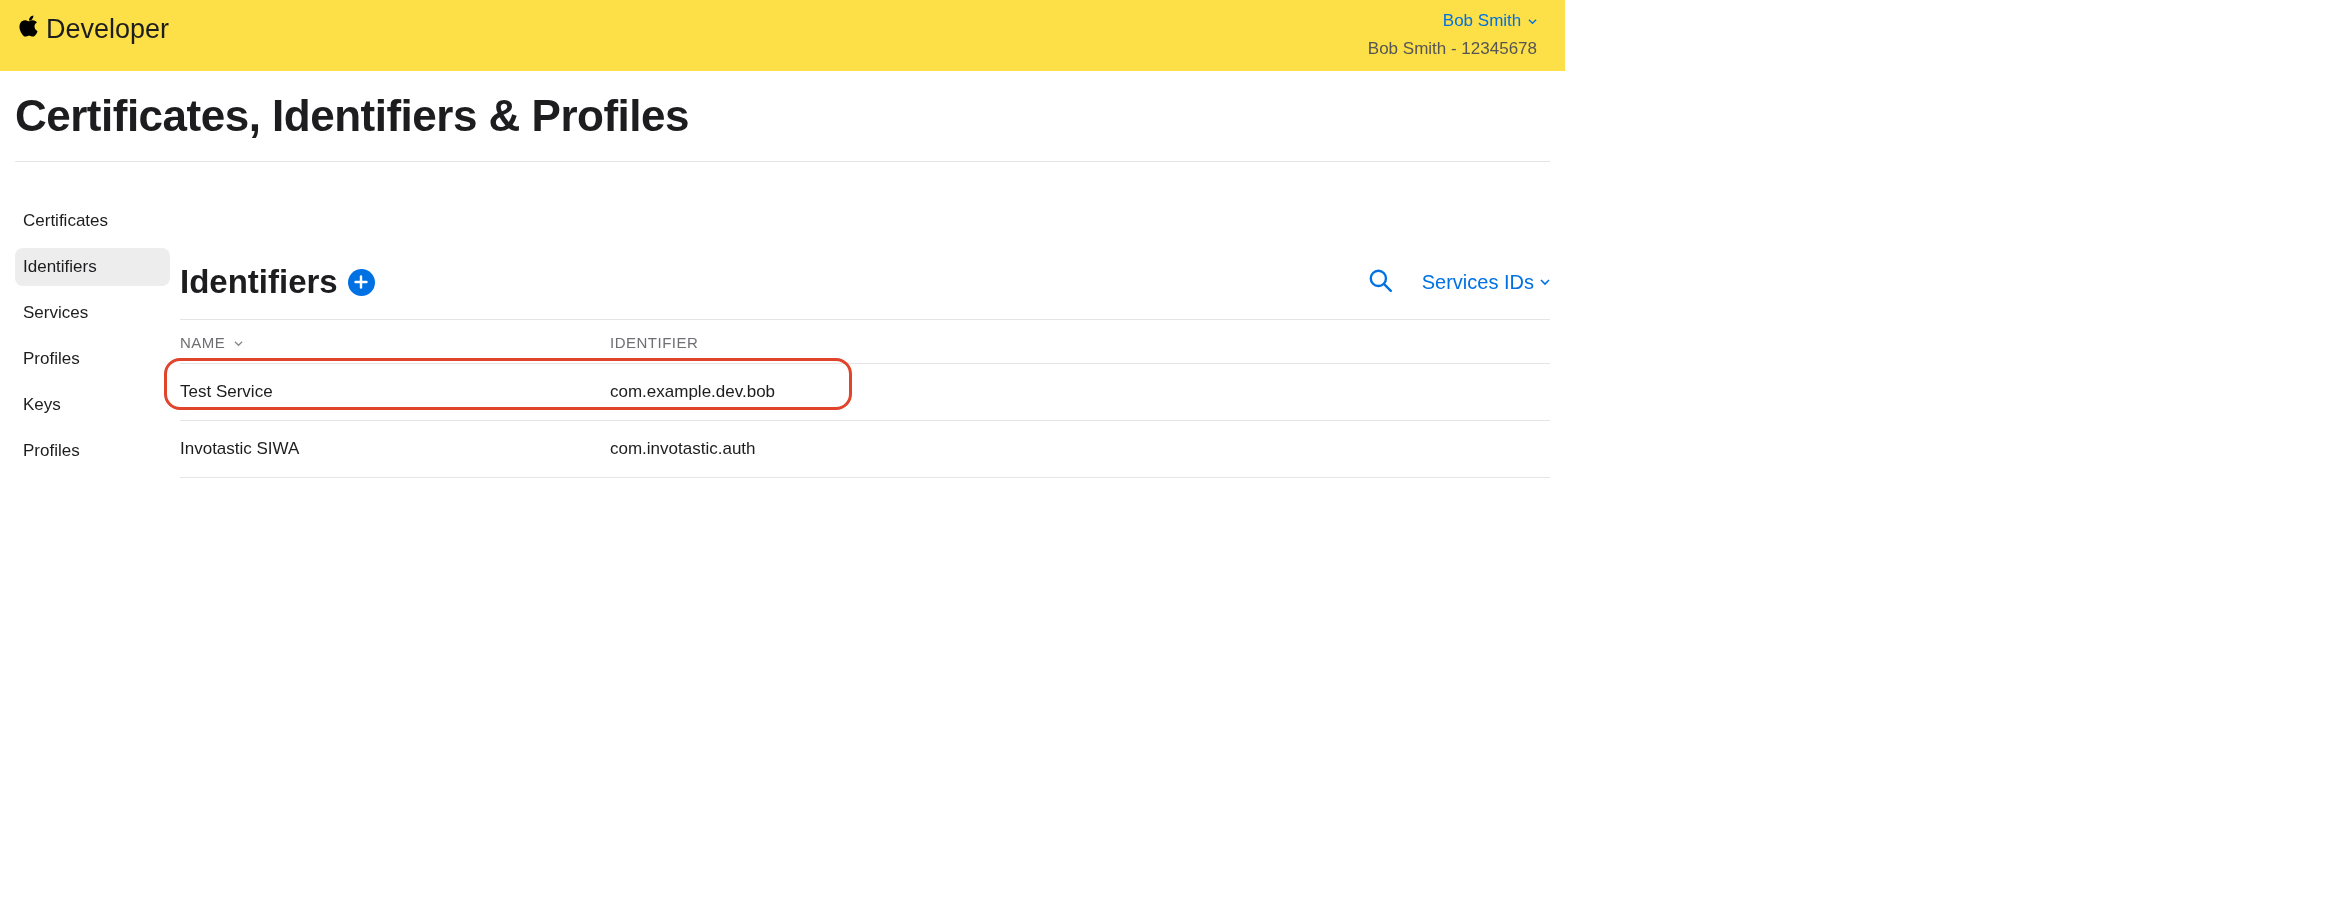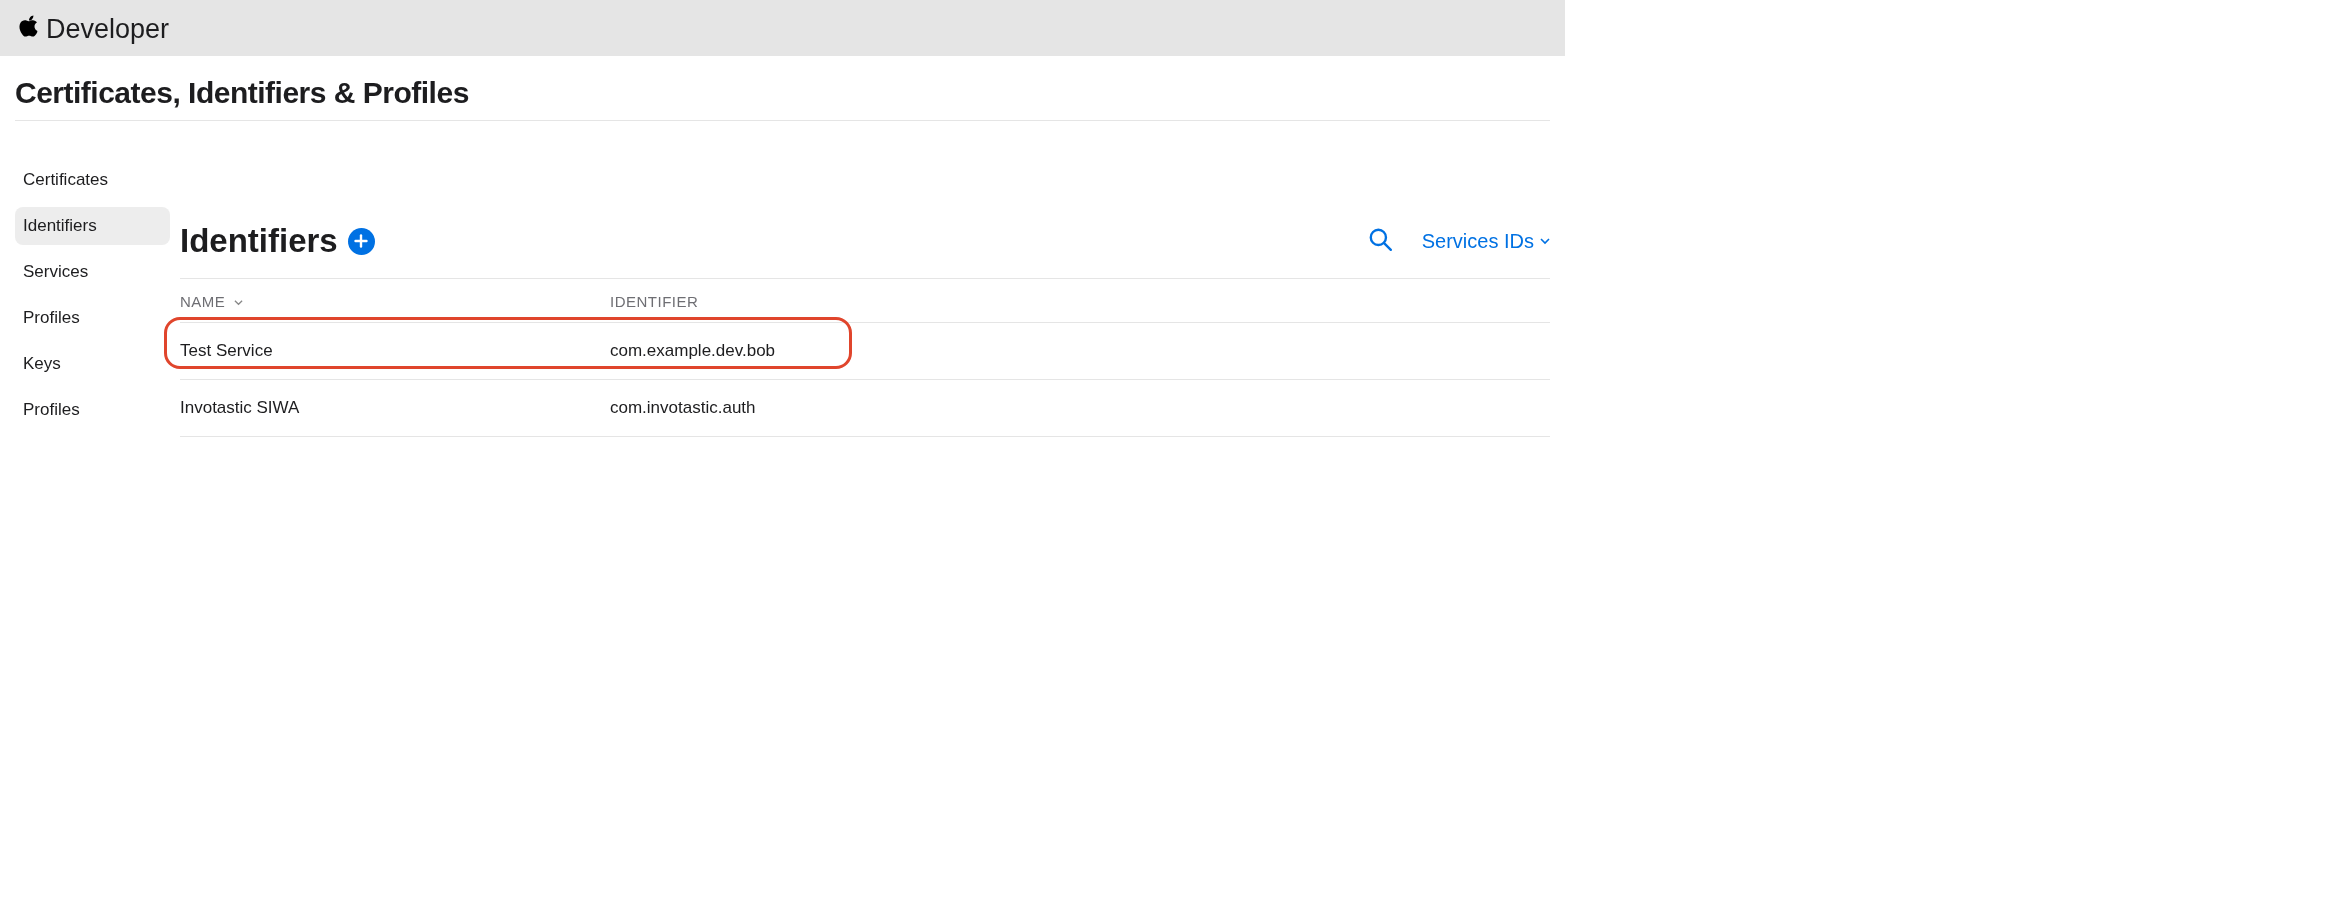--- a/index.html
+++ b/index.html
@@ -6,21 +6,21 @@
   html, body {
     margin: 0; padding: 0;
     font-family: -apple-system, "Helvetica Neue", Helvetica, Arial, sans-serif;
     color: #1d1d1f;
     background: #fff;
   }
   .page { width: 1565px; }
 
   
   .topbar {
-    background: #e5e5e5;
+    background: #fde047;
     display: flex;
     justify-content: space-between;
     align-items: flex-start;
     padding: 8px 28px 10px 18px;
   }
   .brand {
     display: flex;
     align-items: center;
     gap: 6px;
     font-size: 27px;
@@ -29,25 +29,25 @@
   }
   .brand svg { width: 22px; height: 26px; }
   .account { text-align: right; line-height: 1.5; }
   .account .user-link { color: #0071e3; font-size: 17px; cursor: pointer; }
   .account .user-link svg { width: 9px; height: 9px; margin-left: 2px; }
   .account .team { font-size: 17px; color: #555; margin-top: 2px; }
 
   
   .main { padding: 20px 15px 0 15px; }
   .page-title {
-    font-size: 30px;
+    font-size: 44px;
     font-weight: 700;
     letter-spacing: -0.5px;
     margin: 0;
-    padding-bottom: 10px;
+    padding-bottom: 20px;
     border-bottom: 1px solid #e5e5e5;
   }
 
   .content-row {
     display: flex;
     align-items: flex-end;
     padding-top: 40px;
   }
 
   
@@ -148,20 +148,29 @@
 <div class="page">
 
   <div class="topbar">
     <div class="brand">
       <span>
         <svg viewBox="0 0 170 170">
             <path fill="#000" d="M150.4 130.3c-2.5 5.8-5.5 11.1-9 16-4.8 6.7-8.7 11.3-11.7 13.9-4.7 4.3-9.7 6.5-15 6.6-3.8 0-8.4-1.1-13.8-3.3-5.4-2.2-10.4-3.3-14.9-3.3-4.8 0-9.9 1.1-15.4 3.3-5.5 2.2-9.9 3.4-13.3 3.5-5.1.2-10.2-2.1-15.3-6.8-3.3-2.8-7.4-7.6-12.3-14.4-5.3-7.3-9.6-15.7-13-25.3-3.7-10.3-5.5-20.3-5.5-30 0-11.1 2.4-20.6 7.2-28.6 3.7-6.4 8.7-11.4 15-15.1 6.3-3.7 13.1-5.6 20.4-5.7 4 0 9.3 1.3 15.9 3.8 6.5 2.5 10.7 3.8 12.6 3.8 1.4 0 6-1.5 13.8-4.4 7.4-2.7 13.6-3.8 18.7-3.4 13.9 1.1 24.4 6.6 31.3 16.5-12.5 7.5-18.6 18.1-18.5 31.6.1 10.5 3.9 19.3 11.3 26.3 3.4 3.2 7.1 5.7 11.3 7.4-.9 2.6-1.9 5.1-2.8 7.6zM119.1 7.3c0 8.2-3 15.9-9 23-7.2 8.4-15.9 13.3-25.4 12.5-.1-.9-.2-1.9-.2-2.9 0-7.9 3.4-16.4 9.4-23.3 3-3.5 6.9-6.4 11.6-8.7 4.7-2.3 9.1-3.6 13.3-3.8.2 1.1.3 2.2.3 3.2z"></path>
           </svg>
       </span>
       <span>Developer</span>
+    </div>
+    <div class="account">
+      <div class="user-link">
+        <span>Bob Smith</span>
+        <svg viewBox="0 0 10 10">
+            <path d="M1 3 L5 7 L9 3" fill="none" stroke="#0071e3" stroke-width="1.5"></path>
+          </svg>
+      </div>
+      <div class="team">Bob Smith - 12345678</div>
     </div>
   </div>
 
   <div class="main">
     <h1 class="page-title">Certificates, Identifiers &amp; Profiles</h1>
 
     <div class="content-row">
 
       <nav class="sidebar">
         <ul>

